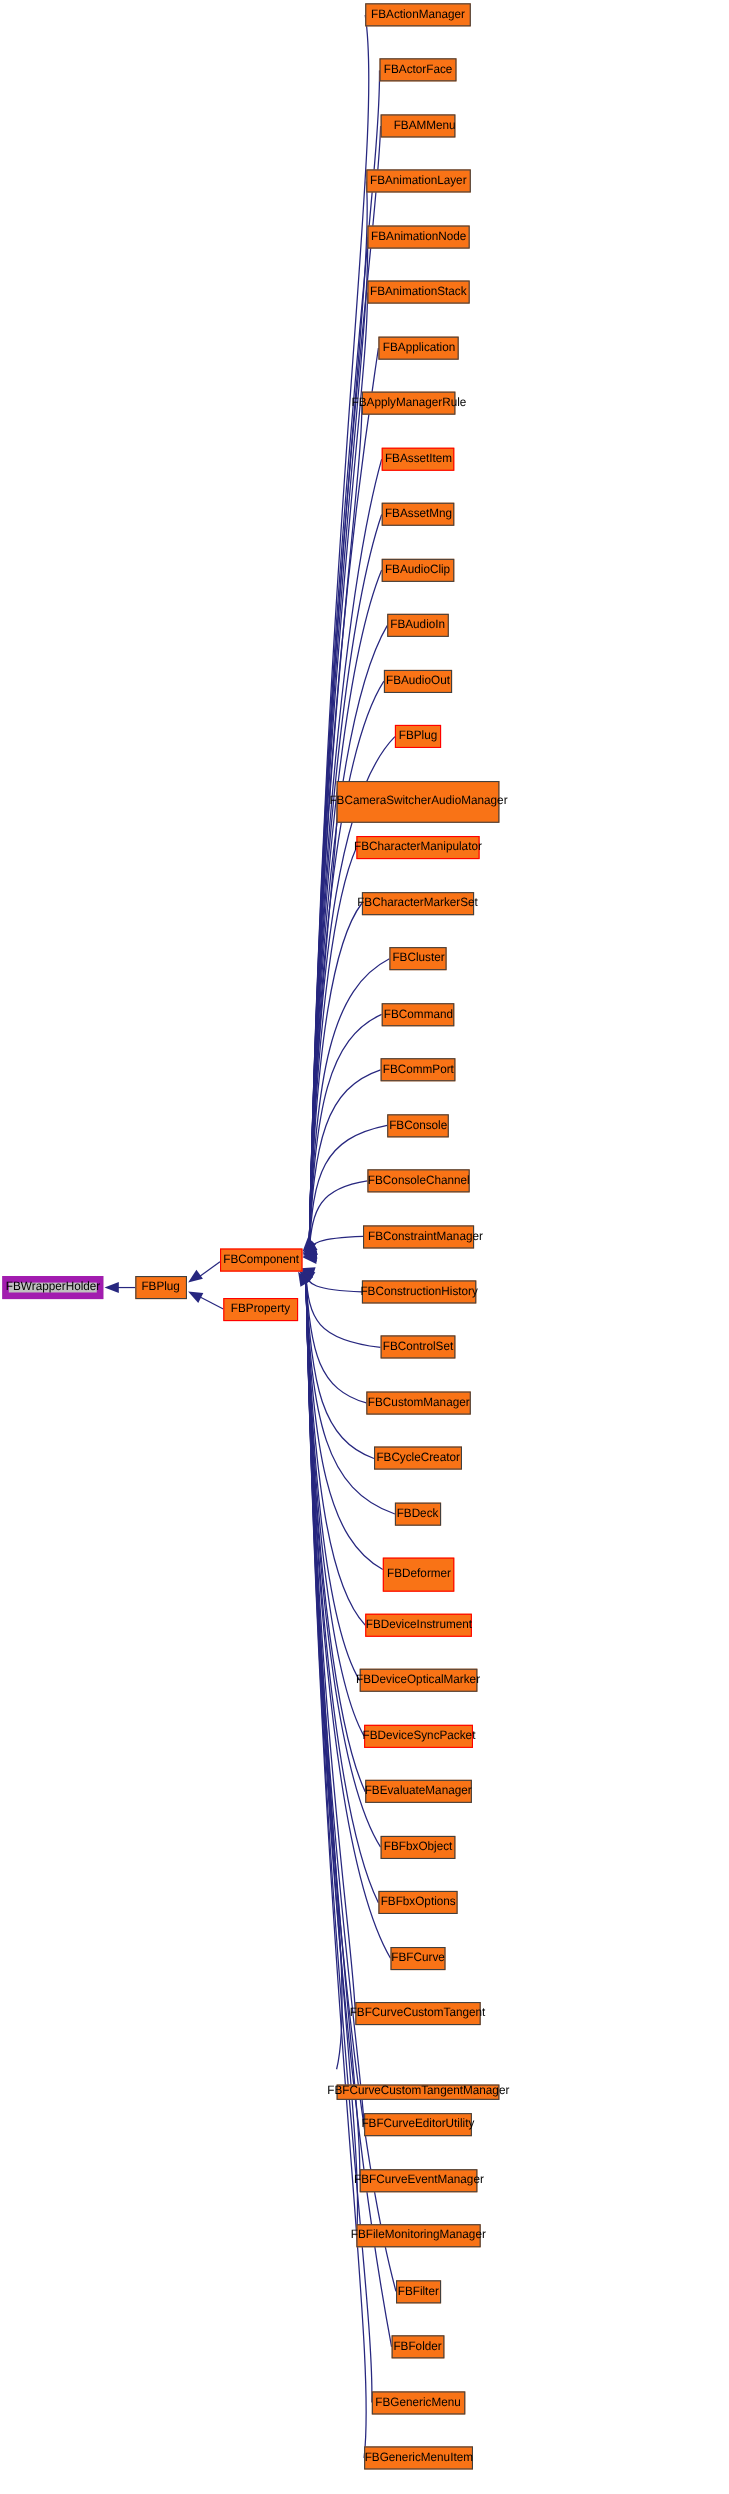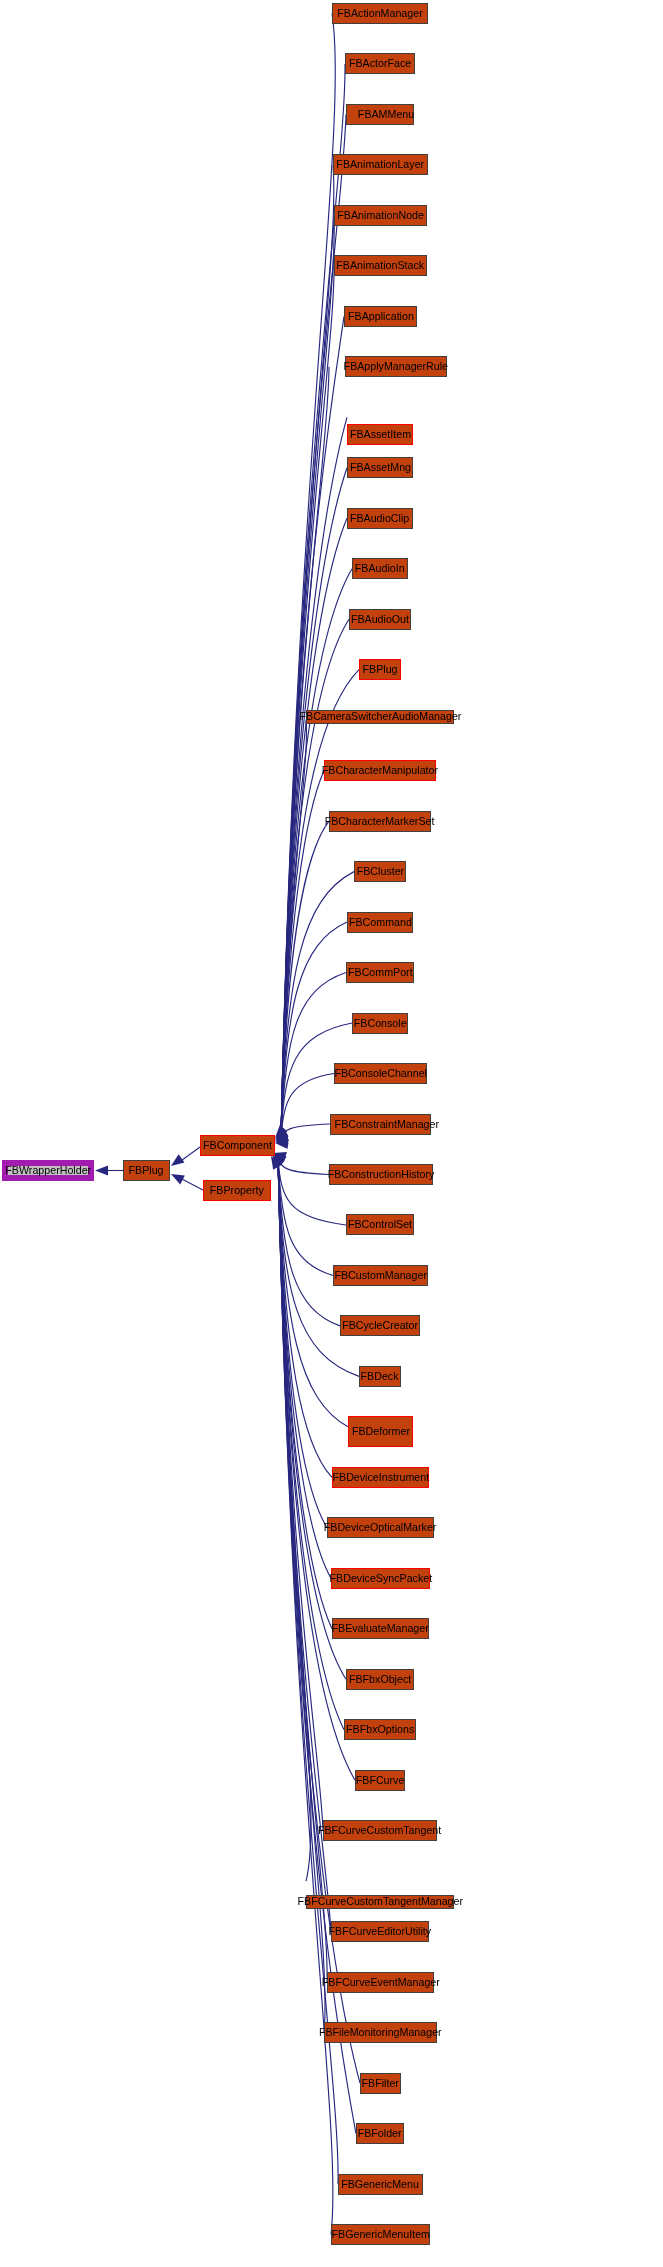--- a/index.html
+++ b/index.html
@@ -11,21 +11,21 @@
     background:#ffffff;
     overflow:hidden;
   }
   #edges{
     position:absolute;left:0;top:0;width:663px;height:2267px;
     pointer-events:none;
   }
   .node{
     position:absolute;
     box-sizing:border-box;
-    background:#c2410c;
+    background:#f97316;
     border:1px solid #404040;
     display:flex;
     align-items:center;
     justify-content:center;
     font-size:11px;
     line-height:11px;
     color:#000000;
     white-space:nowrap;
     letter-spacing:0px;
     z-index:5;
@@ -130,42 +130,42 @@
     </div>
     <div class="node" style="left: 334px; top: 204.909px; width: 93px; height: 21px;">
       <span class="lbl">FBAnimationNode</span>
     </div>
     <div class="node" style="left: 334px; top: 255.386px; width: 93px; height: 21px;">
       <span class="lbl">FBAnimationStack</span>
     </div>
     <div class="node" style="left: 344px; top: 305.864px; width: 73px; height: 21px;">
       <span class="lbl">FBApplication</span>
     </div>
-    <div class="node" style="left: 345px; top: 356.341px; width: 102px; height: 21px;">
+    <div class="node" style="left: 329px; top: 356.341px; width: 85px; height: 21px;">
       <span class="lbl">FBApplyManagerRule</span>
     </div>
-    <div class="node red" style="left: 347px; top: 406.818px; width: 66px; height: 21px; margin-top: 17px;">
+    <div class="node red" style="left: 347px; top: 406.818px; width: 66px; height: 21px;">
       <span class="lbl">FBAssetItem</span>
     </div>
     <div class="node" style="left: 347px; top: 457.295px; width: 66px; height: 21px;">
       <span class="lbl">FBAssetMng</span>
     </div>
     <div class="node" style="left: 347px; top: 507.773px; width: 66px; height: 21px;">
       <span class="lbl">FBAudioClip</span>
     </div>
     <div class="node" style="left: 352px; top: 558.25px; width: 56px; height: 21px;">
       <span class="lbl">FBAudioIn</span>
     </div>
     <div class="node" style="left: 349px; top: 608.727px; width: 62px; height: 21px;">
       <span class="lbl">FBAudioOut</span>
     </div>
     <div class="node red" style="left: 359px; top: 659.205px; width: 42px; height: 21px;">
       <span class="lbl">FBPlug</span>
     </div>
-    <div class="node" style="left: 306px; top: 709.682px; width: 148px; height: 14px;">
+    <div class="node" style="left: 306px; top: 709.682px; width: 148px; height: 38px;">
       <span class="lbl">FBCameraSwitcherAudioManager</span>
     </div>
     <div class="node red" style="left: 324px; top: 760.159px; width: 112px; height: 21px;">
       <span class="lbl">FBCharacterManipulator</span>
     </div>
     <div class="node" style="left: 329px; top: 810.636px; width: 102px; height: 21px;">
       <span class="lbl">FBCharacterMarkerSet</span>
     </div>
     <div class="node" style="left: 354px; top: 861.114px; width: 52px; height: 21px;">
       <span class="lbl">FBCluster</span>

